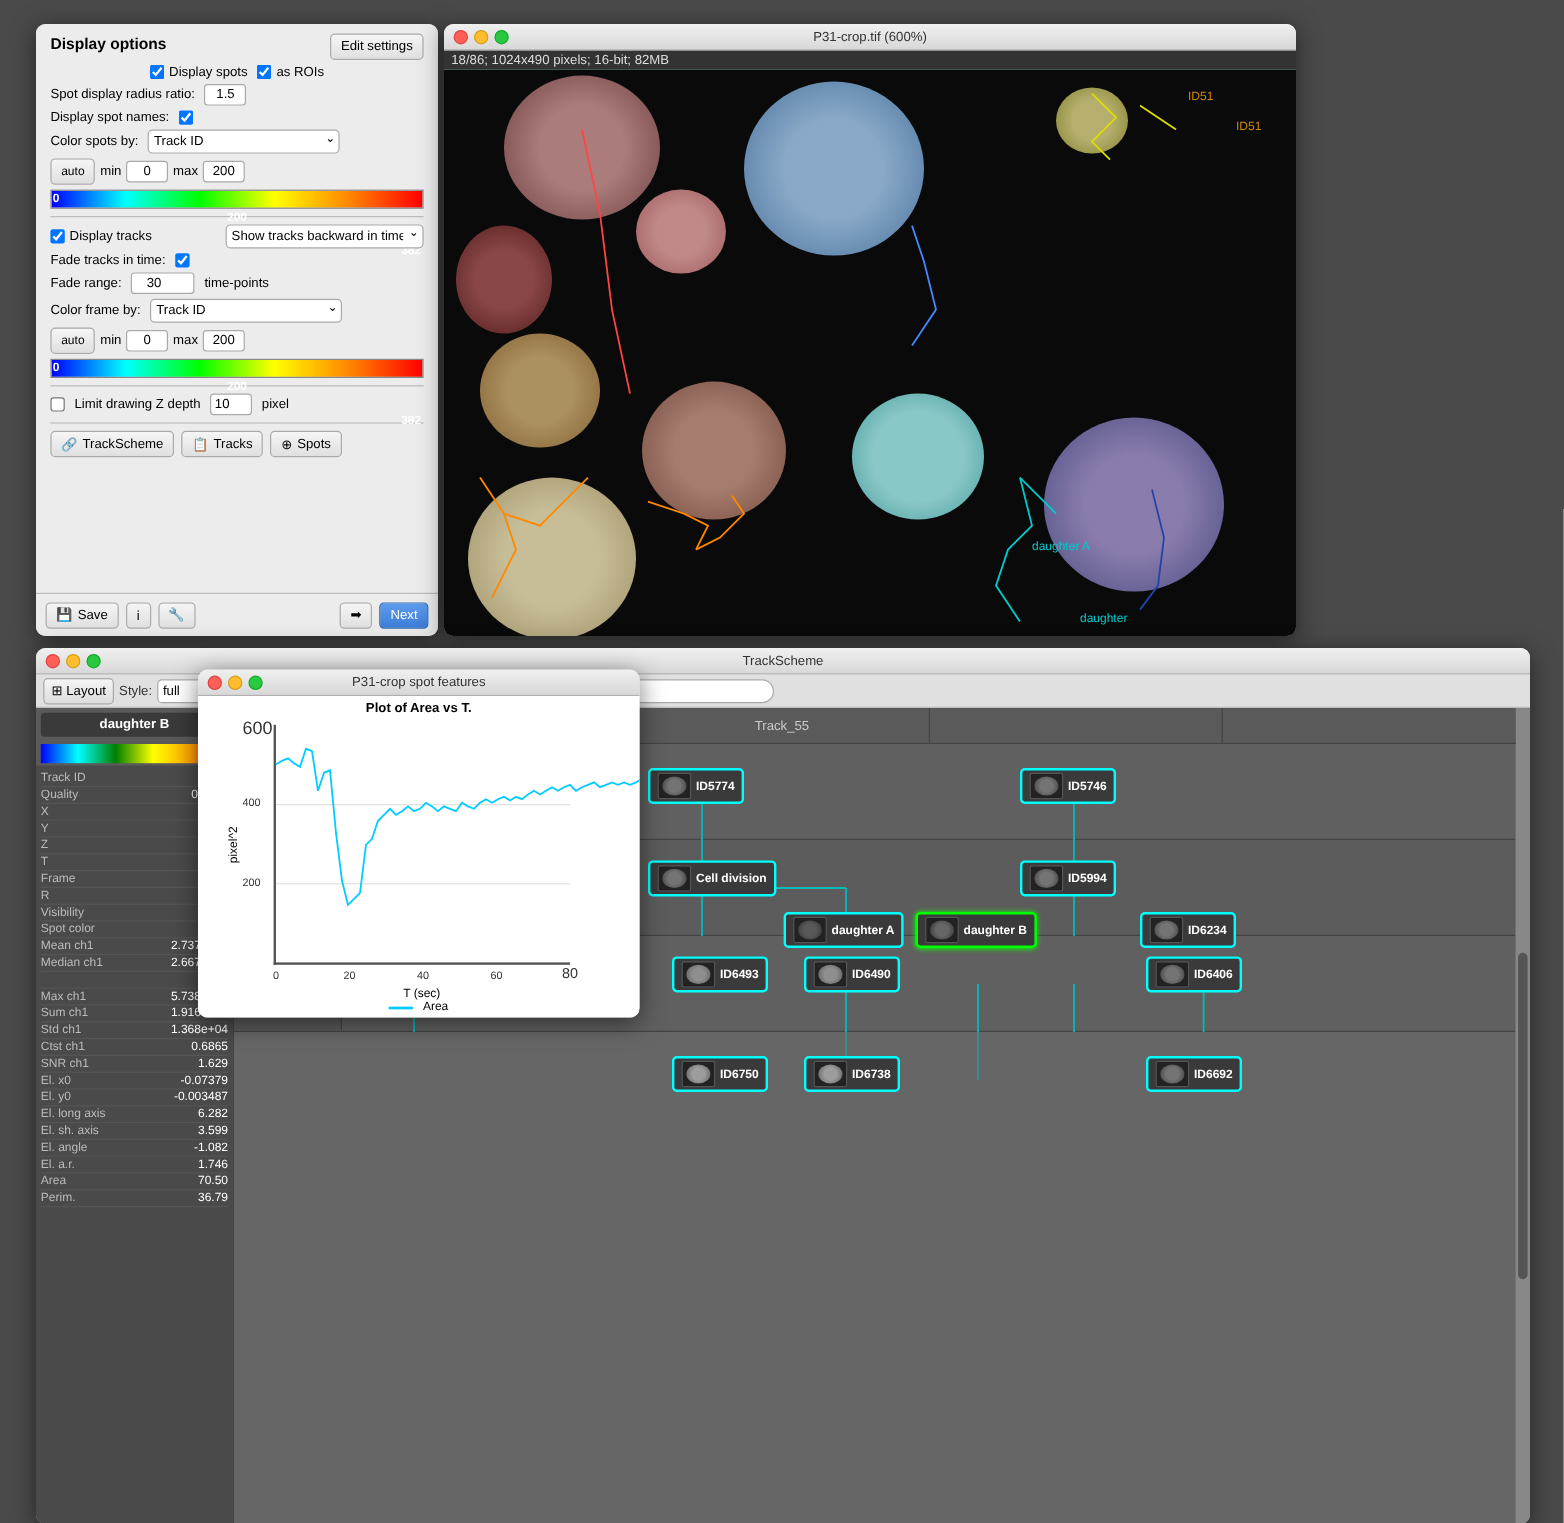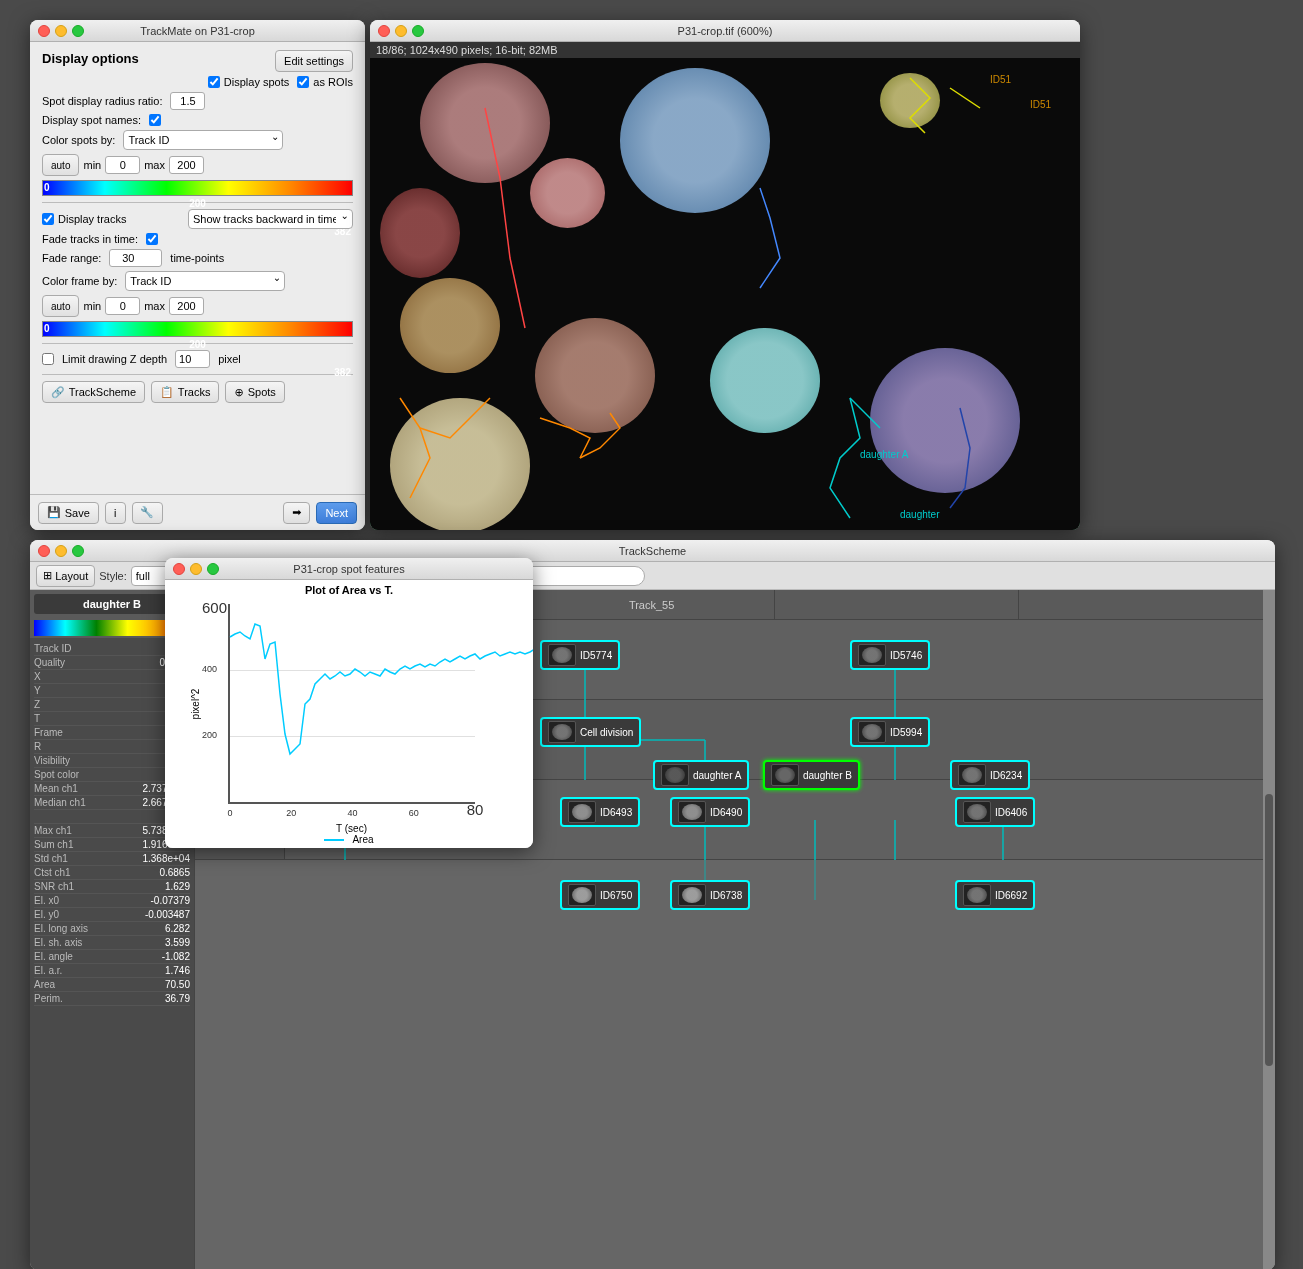--- a/index.html
+++ b/index.html
@@ -361,34 +361,26 @@
       left: 2px;
       height: 40%;
       background: #555;
       border-radius: 4px;
     }
   </style>
 </head>
 <body>
 
 <div class="window" id="display-window">
-  <div class="titlebar">
-    <div class="traffic-lights">
-      <span class="tl tl-close"></span>
-      <span class="tl tl-min"></span>
-      <span class="tl tl-max"></span>
-    </div>
-    <span class="titlebar-title">TrackMate on P31-crop</span>
-  </div>
   <div class="display-content">
     <div class="row" style="justify-content:space-between;">
       <span class="section-title">Display options</span>
       <button class="btn">Edit settings</button>
     </div>
-    <div class="row" style="justify-content:flex-end;">
+    <div class="row" style="justify-content:center;">
       <div class="checkbox-row">
         <input type="checkbox" checked="" style="">
         <label>Display spots</label>
       </div>
       <div class="checkbox-row">
         <input type="checkbox" checked="" style="">
         <label>as ROIs</label>
       </div>
     </div>
     <div class="row">
@@ -715,21 +707,21 @@
       <div style="position:absolute; top:0; left:0; right:12px; height:30px; background:#5a5a5a; display:flex; border-bottom:1px solid #444; z-index:2;">
         <div style="width:90px; border-right:1px solid #444; display:flex; align-items:center; justify-content:center; color:#ccc; font-size:11px; font-weight:500; flex-shrink:0;">Frame</div>
         <div style="flex:1; border-right:1px solid #444; display:flex; align-items:center; justify-content:center; color:#ccc; font-size:11px; font-weight:500;"></div>
         <div style="flex:1; border-right:1px solid #444; display:flex; align-items:center; justify-content:center; color:#ccc; font-size:11px; font-weight:500;">
           <span>Track_55</span>
         </div>
         <div style="flex:1; border-right:1px solid #444; display:flex; align-items:center; justify-content:center; color:#ccc; font-size:11px; font-weight:500;"></div>
         <div style="flex:1; display:flex; align-items:center; justify-content:center; color:#ccc; font-size:11px; font-weight:500;"></div>
       </div>
 
-      <div style="position:absolute; top:30px; left:0; bottom:0; right:12px; overflow:hidden;">
+      <div style="position:absolute; top:30px; left:0; bottom:0; right:12px; overflow:hidden;font-weight:bold;">
 
         <div style="position:absolute; top:0; left:0; right:0; height:80px; background:#606060; border-bottom:1px solid #444;">
           <div style="position:absolute;left:0;top:0;width:90px;height:100%;background:#5a5a5a;border-right:1px solid #444;display:flex;align-items:center;justify-content:center;color:#ccc;font-size:11px;">frame 17</div>
         </div>
 
         <div style="position:absolute; top:80px; left:0; right:0; height:80px; background:#5c5c5c; border-bottom:1px solid #444;">
           <div style="position:absolute;left:0;top:0;width:90px;height:100%;background:#5a5a5a;border-right:1px solid #444;display:flex;align-items:center;justify-content:center;color:#ccc;font-size:11px;">frame 18</div>
         </div>
 
         <div style="position:absolute; top:160px; left:0; right:0; height:80px; background:#606060; border-bottom:1px solid #444;">
@@ -905,21 +897,21 @@
         <div class="chart-gridline-h" style="bottom:33%;"></div>
 
         <div style="position:absolute;left:-28px;top:0;font-size:15px;color:#333;transform:translateY(-5px);">600</div>
         <div style="position:absolute;left:-28px;top:33%;font-size:9px;color:#333;transform:translateY(-5px);">400</div>
         <div style="position:absolute;left:-28px;top:66%;font-size:9px;color:#333;transform:translateY(-5px);">200</div>
 
         <div style="position:absolute;bottom:-16px;left:0%;font-size:9px;color:#333;transform:translateX(-50%);">0</div>
         <div style="position:absolute;bottom:-16px;left:25%;font-size:9px;color:#333;transform:translateX(-50%);">20</div>
         <div style="position:absolute;bottom:-16px;left:50%;font-size:9px;color:#333;transform:translateX(-50%);">40</div>
         <div style="position:absolute;bottom:-16px;left:75%;font-size:9px;color:#333;transform:translateX(-50%);">60</div>
-        <div style="position:absolute;bottom:-16px;left:100%;font-size:15px;color:#333;transform:translateX(-50%);">80</div>
+        <div style="position:absolute;bottom:-16px;left:100%;font-size:12px;color:#333;transform:translateX(-50%);">80</div>
 
         <svg style="position:absolute;top:0;left:0;width:100%;height:100%;overflow:visible;">
 
           <polyline points="
             0,33
             5,30 10,28 15,32 20,35 25,20 30,22 35,55 40,40 45,38
             50,90 55,130 60,150 65,145 70,140 75,100 80,95
             85,80 90,75 95,70 100,75 105,72 110,68 115,72
             120,70 125,65 130,68 135,72 140,68 145,70 150,72
             155,65 160,68 165,70 170,65 175,62 180,65 185,62

